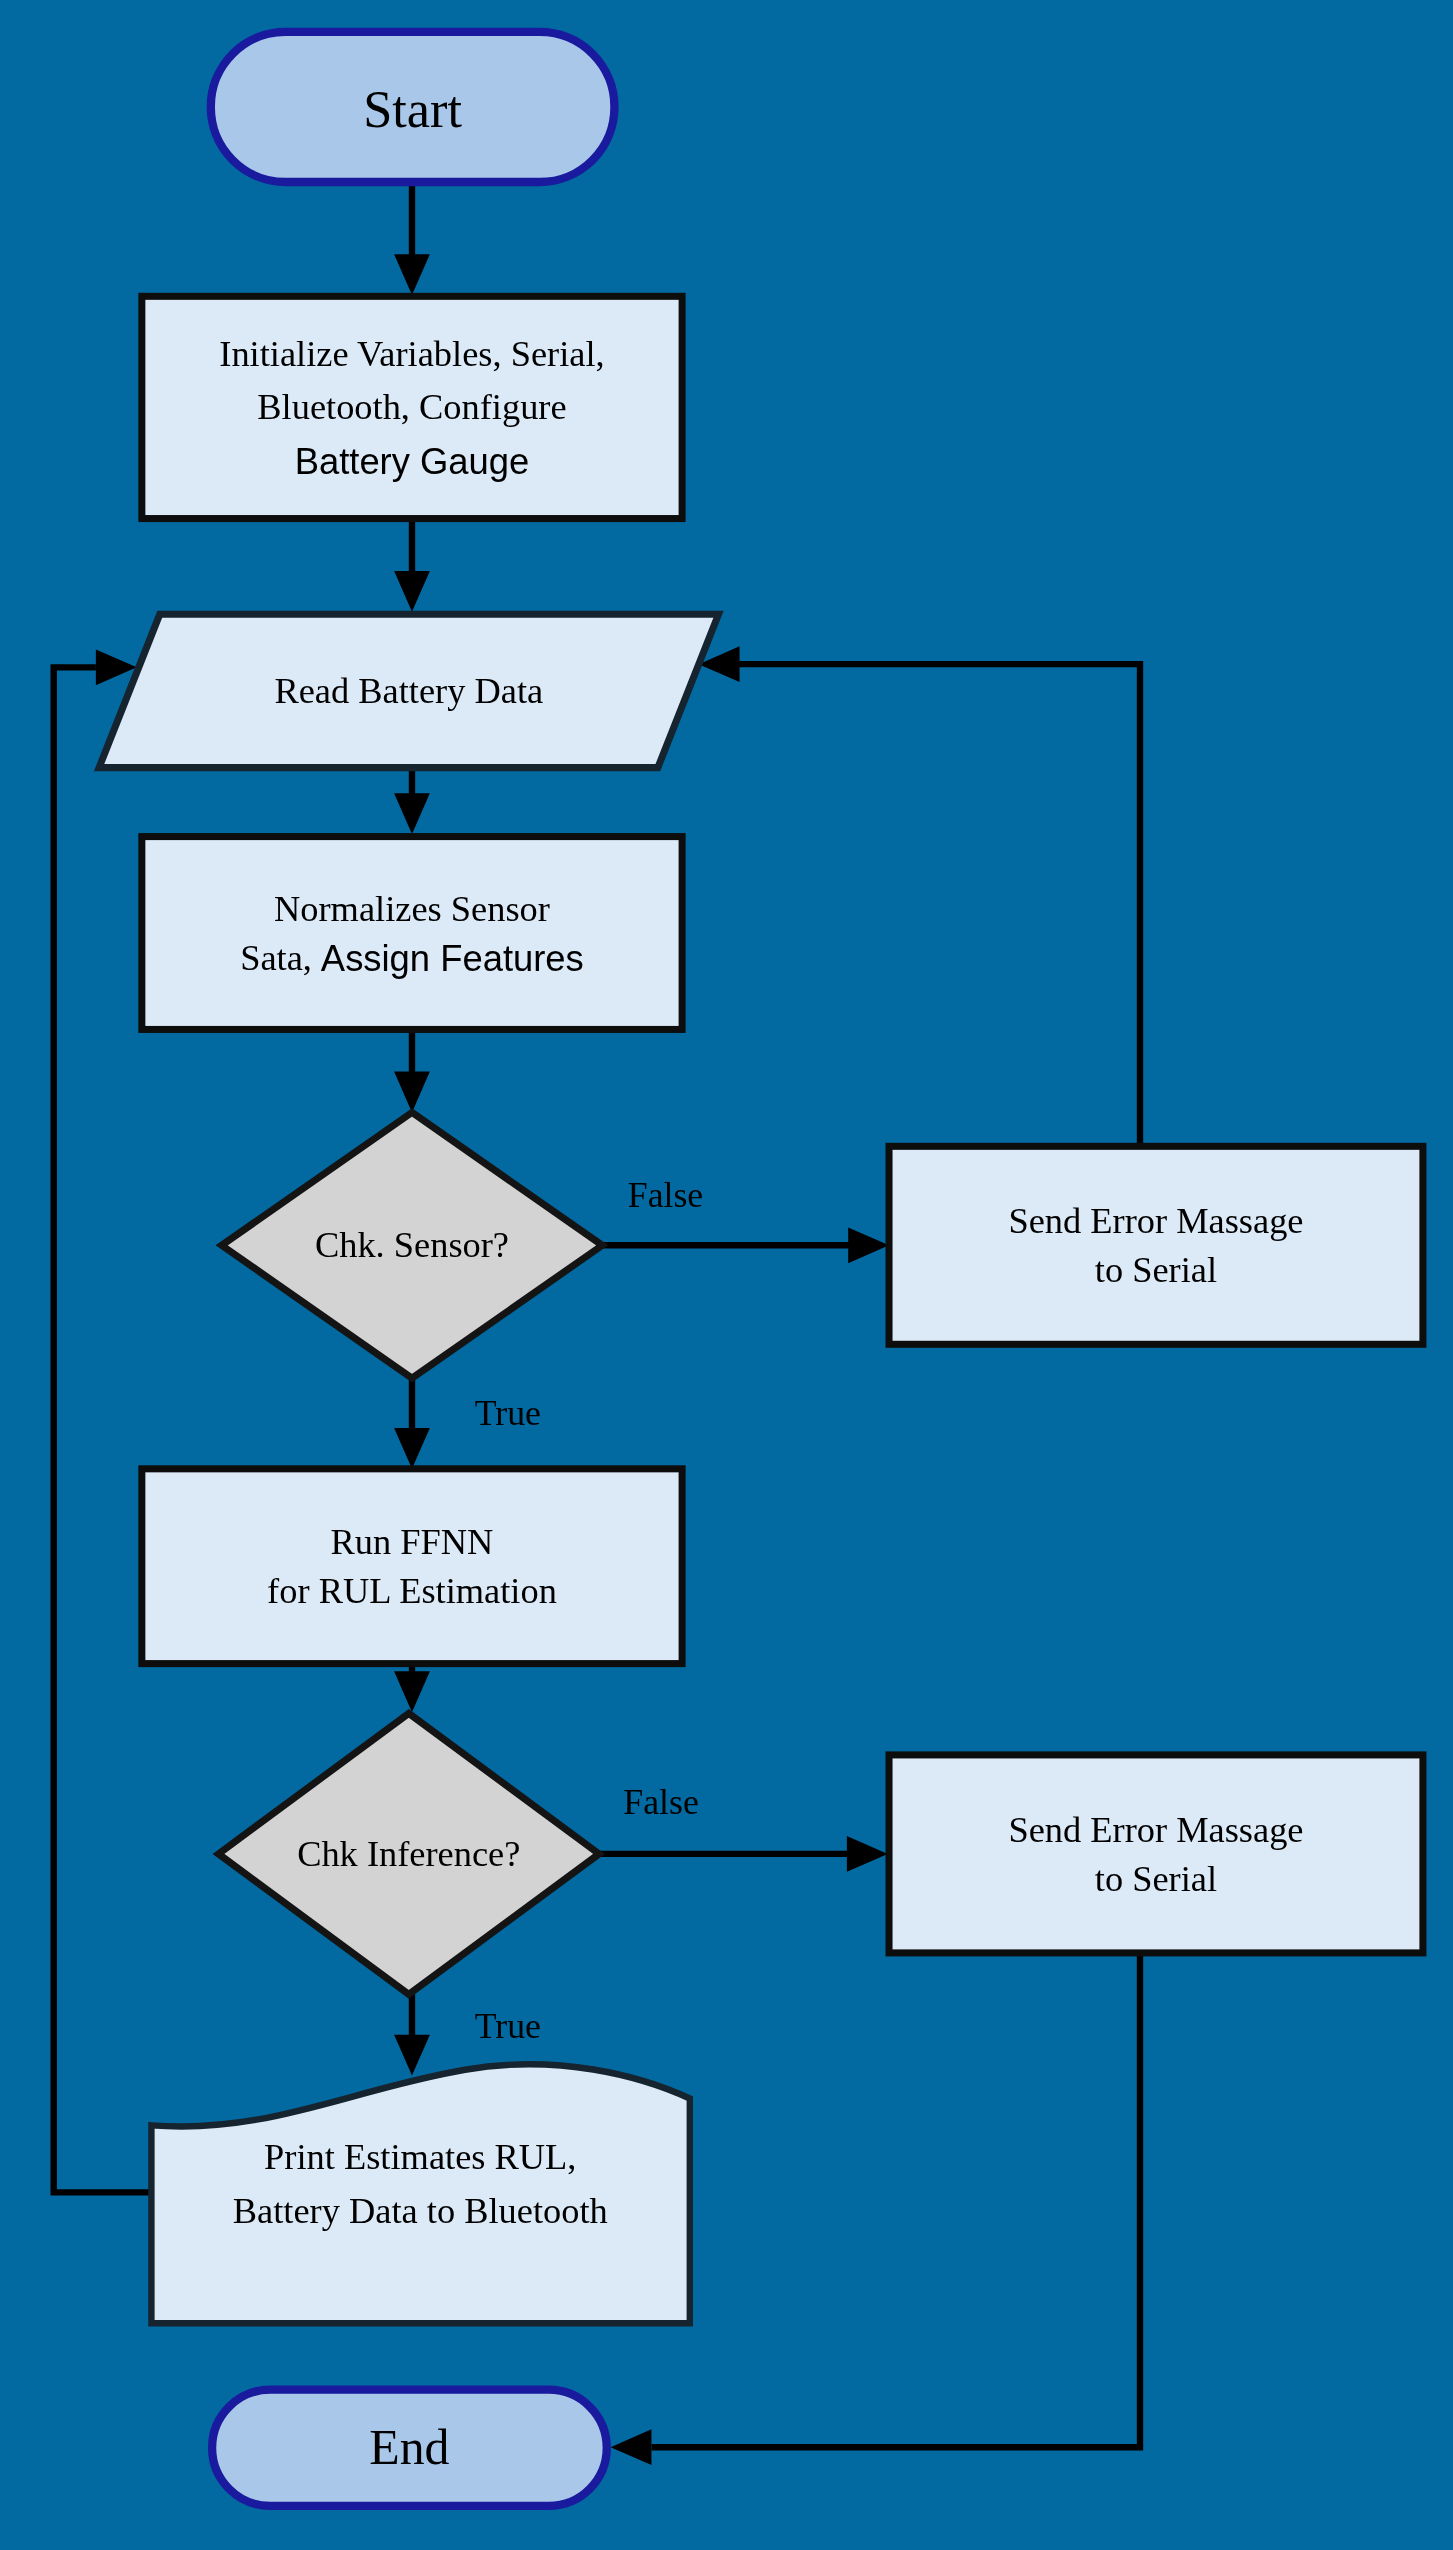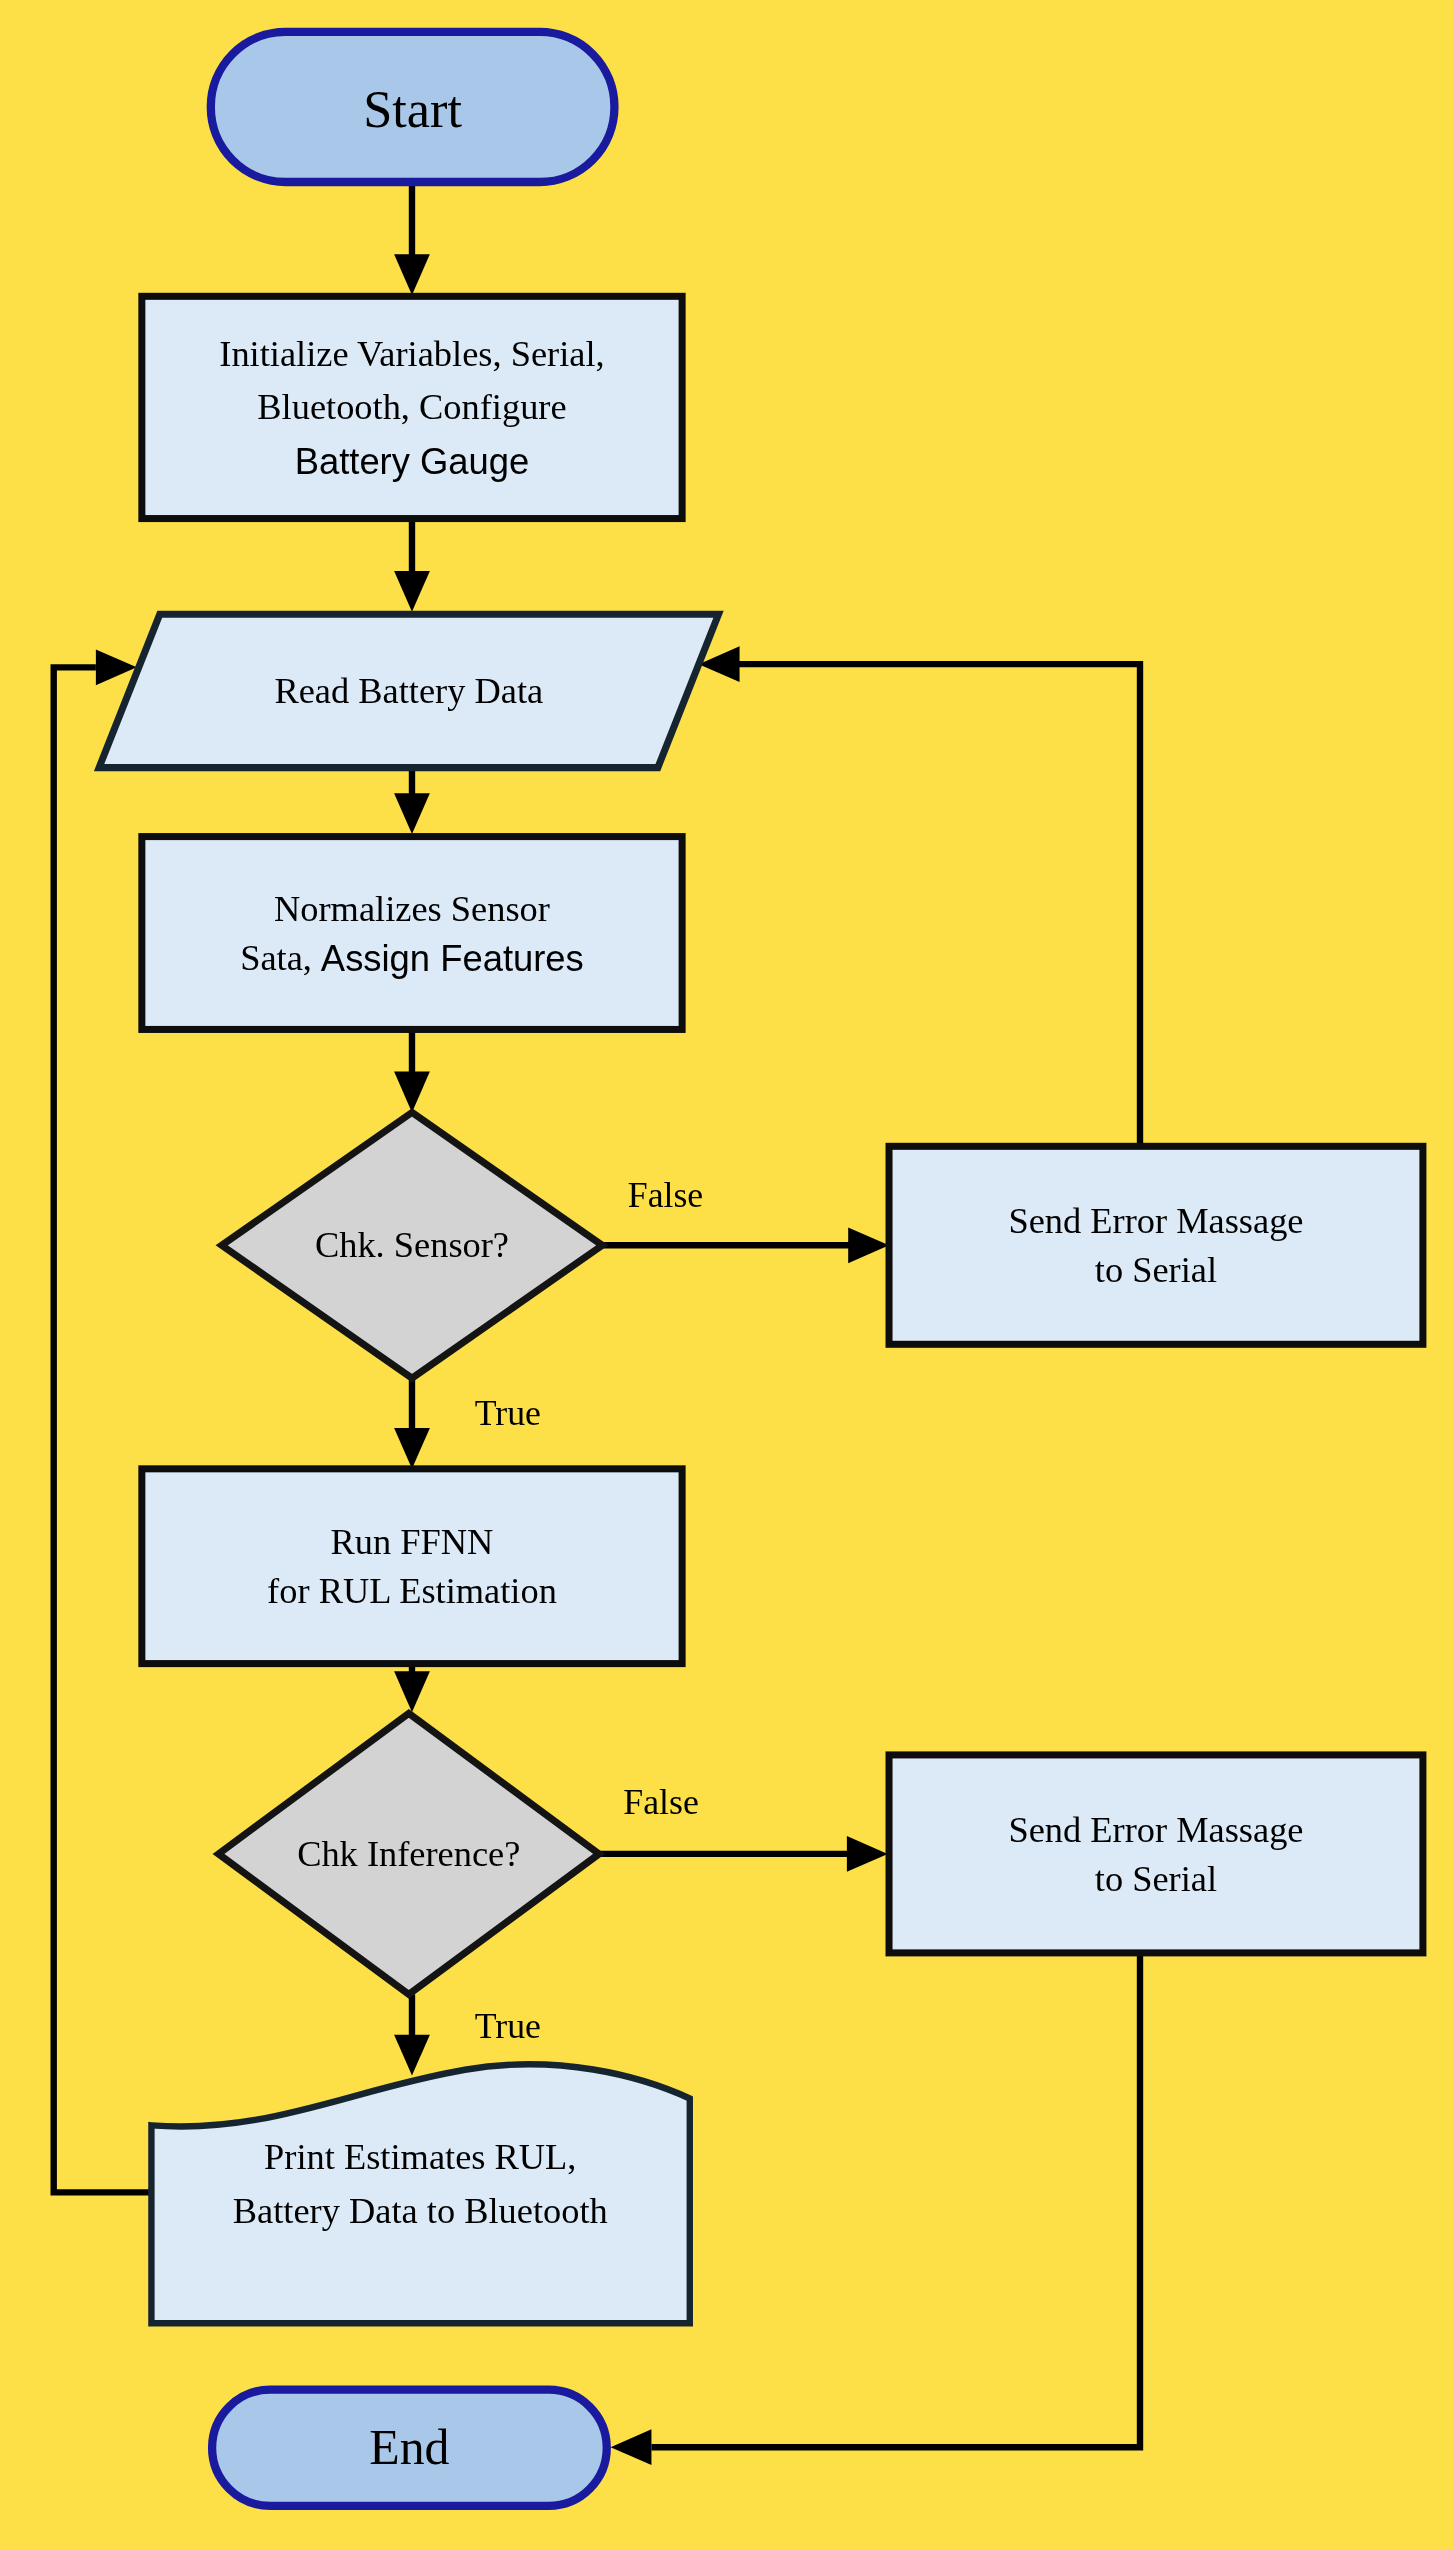--- a/index.html
+++ b/index.html
@@ -1,16 +1,16 @@
 <!DOCTYPE html>
 <html style="--terminator_fill: #a9c7e8; --terminator_stroke: #1a1a9e; --process_fill: #dce9f6; --process_stroke: #0d0d0d; --io_stroke: #16242f; --decision_fill: #d3d3d3; --decision_stroke: #141414; --edge_color: #000000;font-size:10.2px"><head>
 <meta charset="utf-8">
 <style>
   html,body{margin:0;padding:0;background:#ffffff;}
-  .page{width:1453px;height:2550px;position:relative;background:#fde047;}
+  .page{width:1453px;height:2550px;position:relative;background:#0369a1;}
   svg{display:block;}
   text{
     font-family:"Liberation Serif","DejaVu Serif",serif;
     fill:#000000;
     text-anchor:middle;
     dominant-baseline:central;
   }
   .sans{font-family:"Liberation Sans","DejaVu Sans",sans-serif;}
   .t-node{font-size:57px;}
   .t-start{font-size:82px;}

